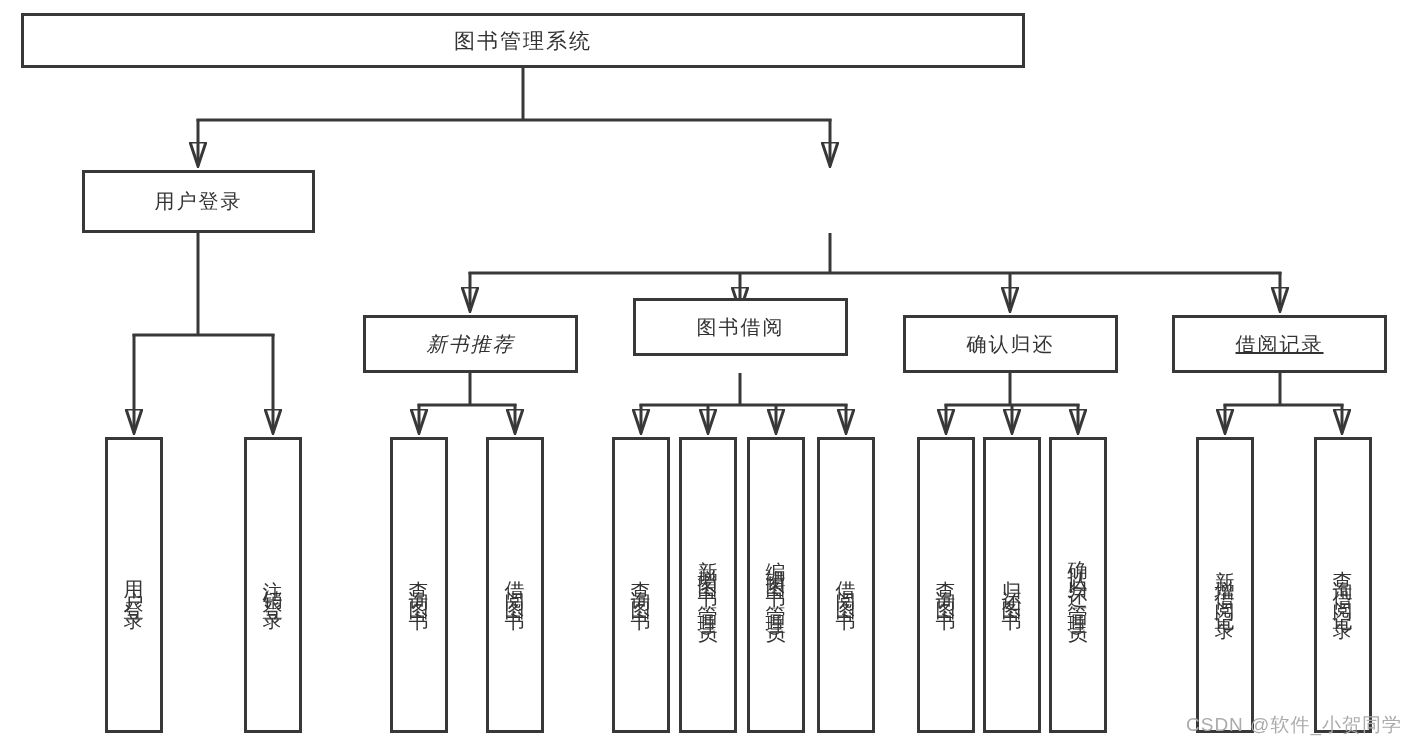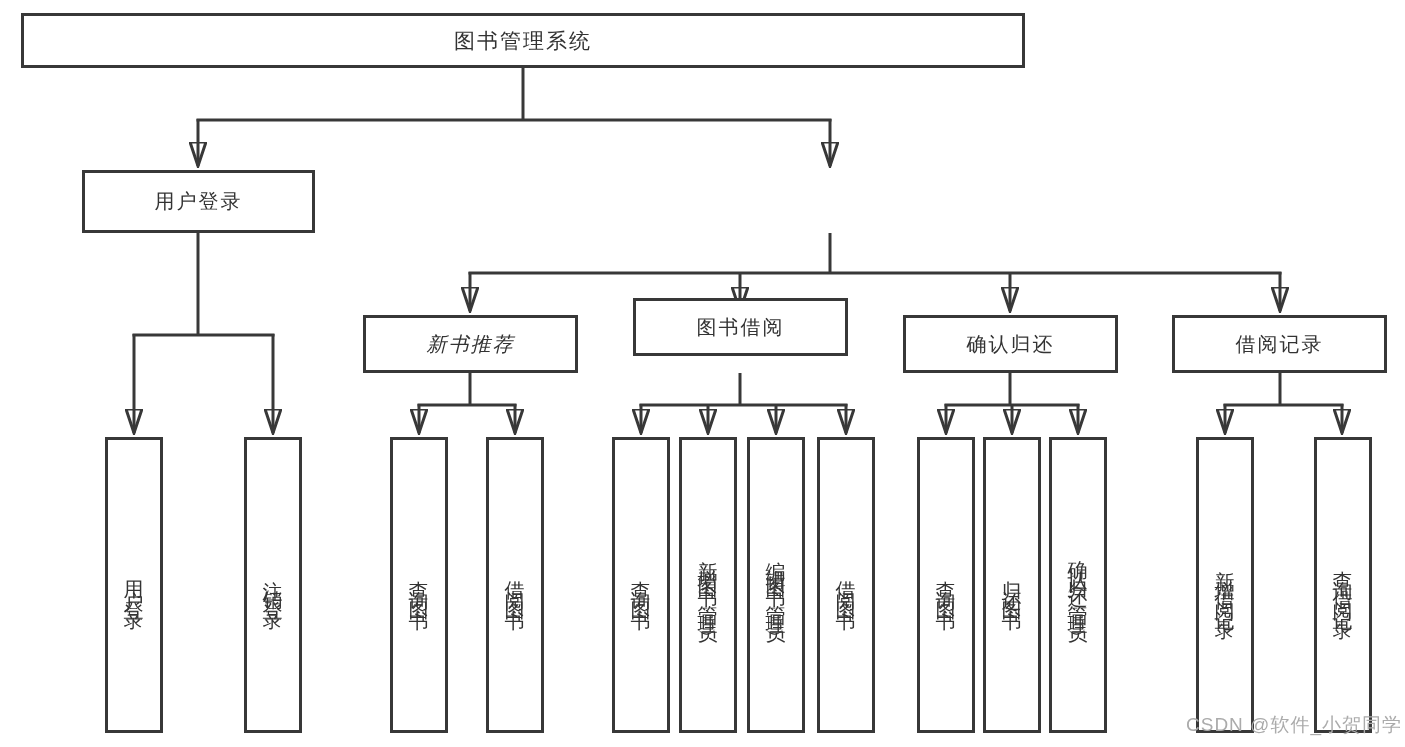--- a/index.html
+++ b/index.html
@@ -151,21 +151,21 @@
 
   <div class="node h-label" style="left:363px; top:315px; width:215px; height:58px;font-style:italic;">
     <span>新书推荐</span>
   </div>
   <div class="node h-label" style="left:633px; top:298px; width:215px; height:58px;">
     <span>图书借阅</span>
   </div>
   <div class="node h-label" style="left:903px; top:315px; width:215px; height:58px;">
     <span>确认归还</span>
   </div>
-  <div class="node h-label" style="left:1172px; top:315px; width:215px; height:58px;">
+  <div class="node h-label" style="left:1172px; top:315px; width:215px; height:58px;text-decoration:underline;">
     <span>借阅记录</span>
   </div>
 
   <div class="node leaf" style="left:105px;">
     <span class="vtext">用户登录</span>
   </div>
   <div class="node leaf" style="left:244px;">
     <span class="vtext">注销登录</span>
   </div>
 

